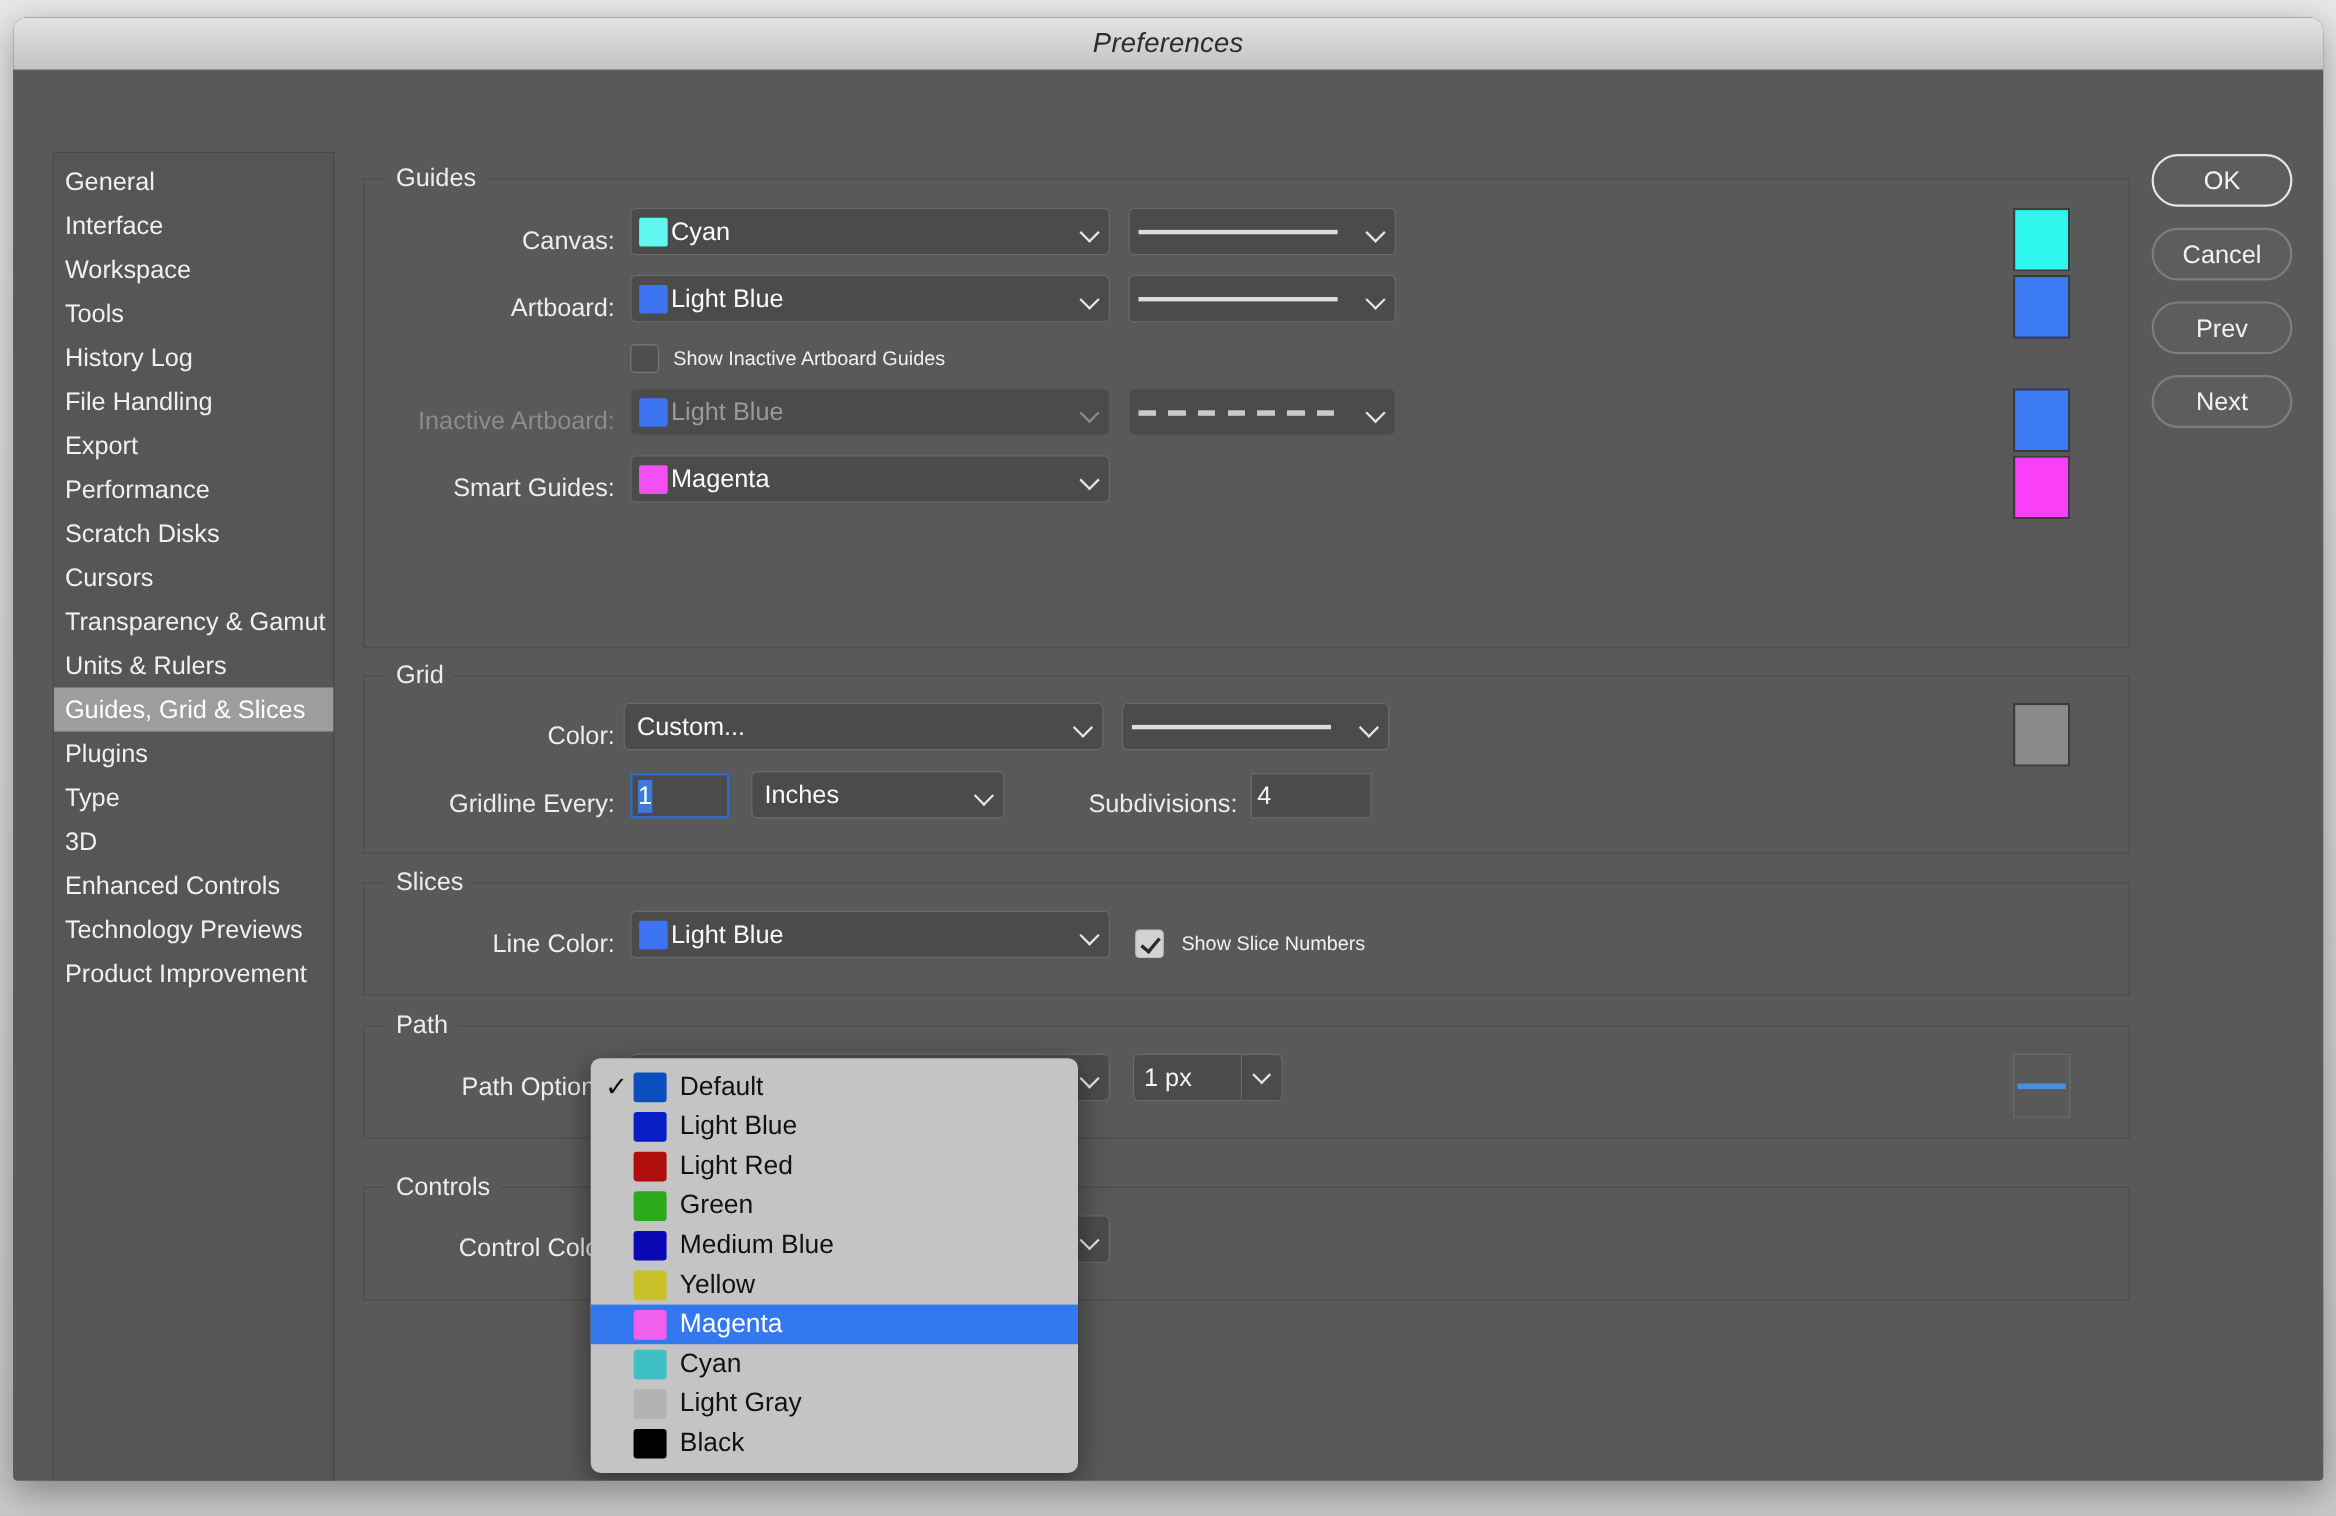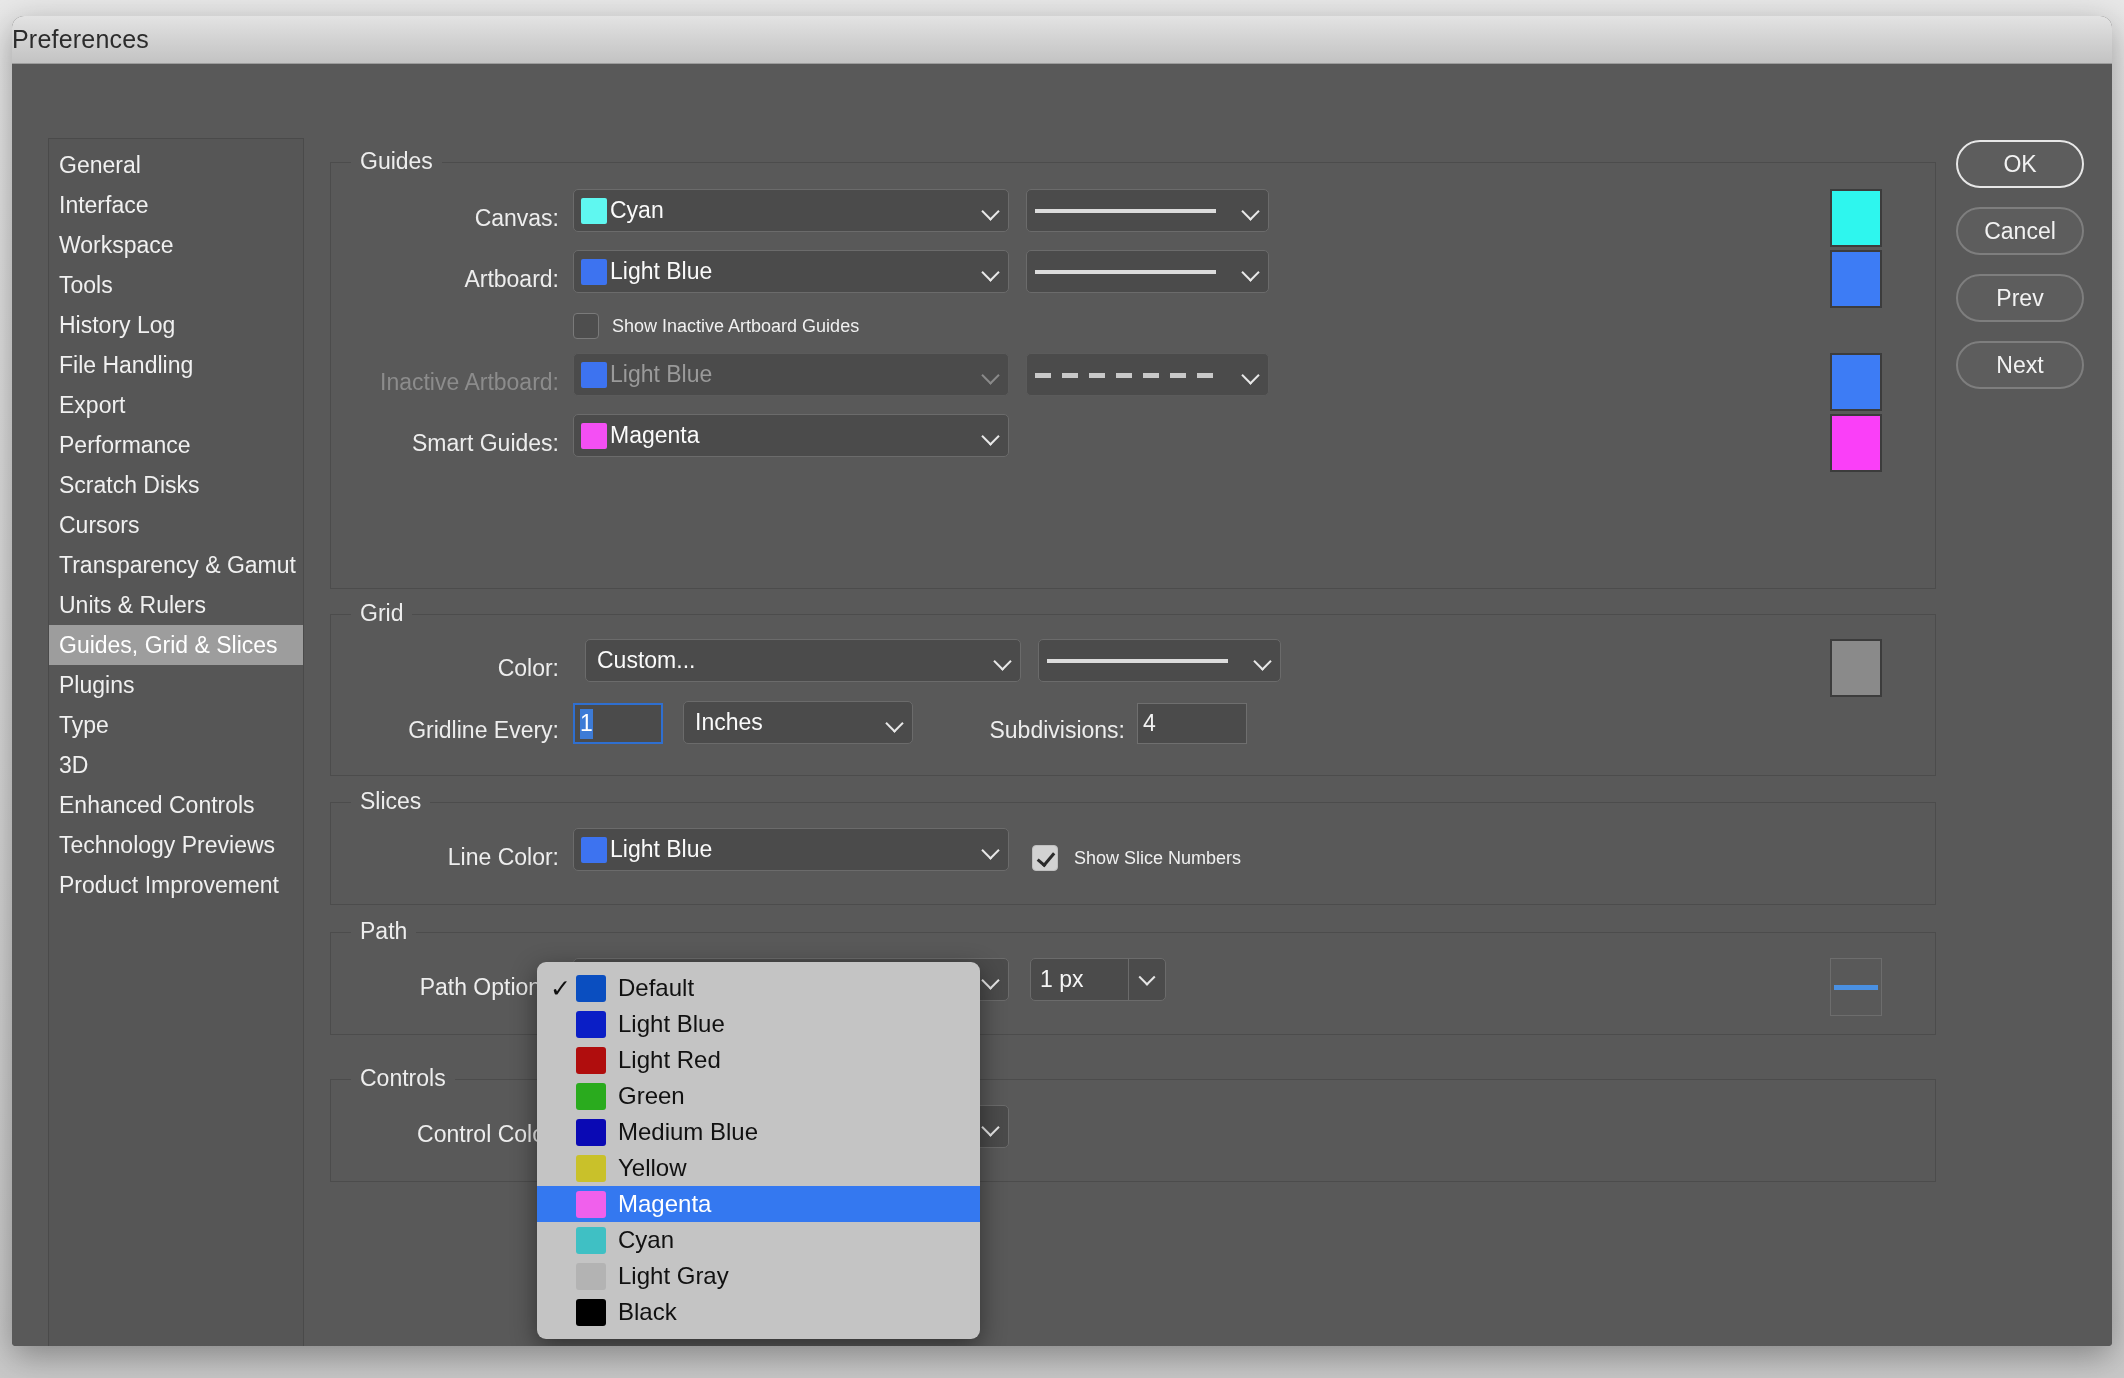--- a/index.html
+++ b/index.html
@@ -26,21 +26,22 @@
     background: #595959;
     box-shadow: 0 10px 34px rgba(0,0,0,.35);
     overflow: hidden;
   }
   #titlebar {
     height: 47px;
     background: linear-gradient(180deg,#e3e3e3 0%,#d3d3d3 48%,#c3c3c3 100%);
     border-bottom: 1px solid #9c9c9c;
     display: flex;
     align-items: center;
-    justify-content: flex-start;
+    justify-content: center;
+    font-style: italic;
   }
   #titlebar .title {
     font-size: 25px;
     color: #2c2c2c;
     letter-spacing: .2px;
   }
   #body {
     position: relative;
     height: 1283px;
     background: #595959;
@@ -425,21 +426,21 @@
         </div>
       </div>
       <div class="bigswatch" style="left:1499px; top:251px; background:#fa3ff8;"></div>
     </div>
 
     <div class="group" style="left:318px; top:550px; width:1606px; height:162px;">
       <div class="legend">Grid</div>
 
       <div class="row" style="left:0; top:24px; width:100%; height:43px;">
         <div class="lbl" style="width:228px;">Color:</div>
-        <div class="combo" style="margin-left:26px; width:436px;">
+        <div class="combo" style="margin-left:8px; width:436px;">
           <span class="ctext" style="padding-left:4px;">Custom...</span>
           <span class="chev"></span>
         </div>
         <div class="linecombo" style="margin-left:17px;">
           <span class="lineprev solid"></span>
           <span class="chev"></span>
         </div>
       </div>
       <div class="bigswatch" style="left:1499px; top:24px; background:#8a8a8a;"></div>
 

